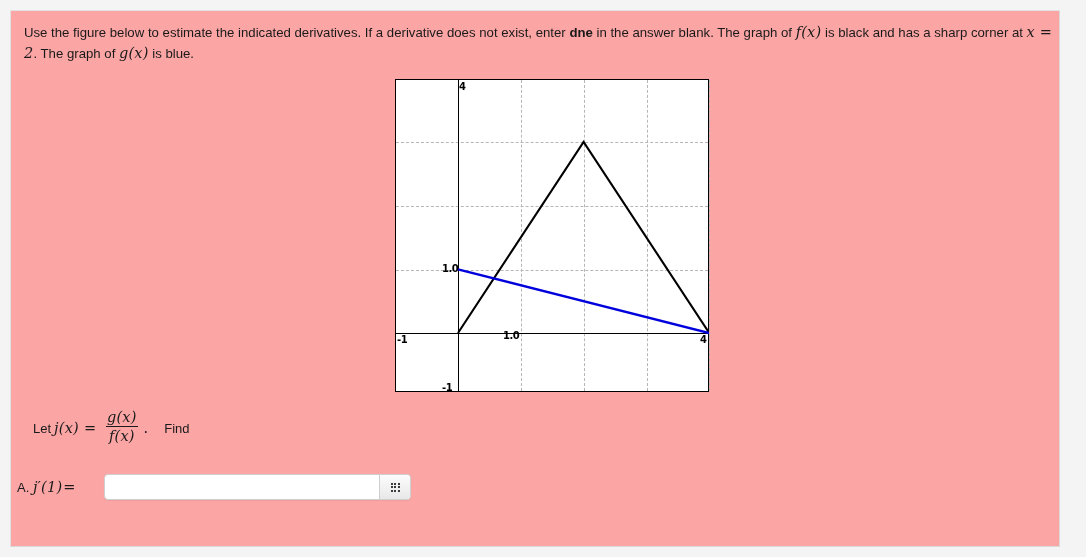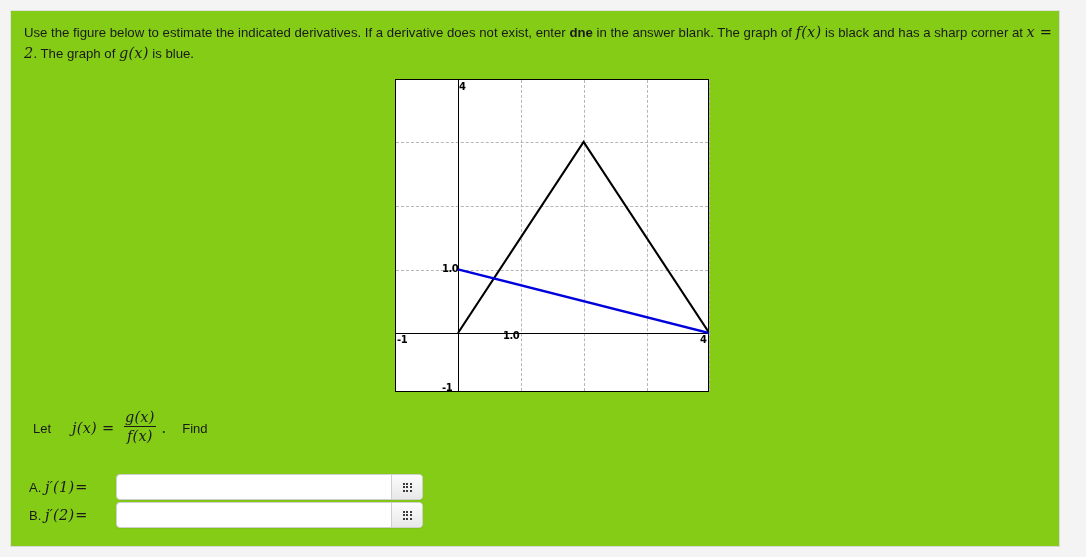--- a/index.html
+++ b/index.html
@@ -16,21 +16,21 @@
     width: 1086px;
     height: 557px;
     background: #f4f4f4;
   }
   .panel {
     position: absolute;
     left: 10px;
     top: 10px;
     width: 1050px;
     height: 537px;
-    background: #84cc16;
+    background: #fca5a5;
     border: 1px solid #e2e2e2;
     border-right: 1px solid #d9d9d9;
     border-bottom: 1px solid #d9d9d9;
     box-sizing: border-box;
   }
   .prompt {
     position: absolute;
     left: 13px;
     top: 11px;
     width: 1030px;
@@ -138,21 +138,21 @@
   }
   .frac .den {
     padding: 2px 3px 0 3px;
     border-top: 1.1px solid #1a1a1a;
     line-height: 1.05;
   }
 
   
   .answers {
     position: absolute;
-    left: 18px;
+    left: 6px;
     top: 462px;
   }
   .answer-row {
     display: flex;
     align-items: center;
     height: 28px;
     margin-bottom: 0px;
   }
   .answer-label {
     width: 87px;
@@ -239,21 +239,21 @@
       <div class="axlabel" style="left:47px; top:184px;">1.0</div>
       <div class="axlabel" style="left:47px; top:303px;">-1</div>
 
       <svg class="curve-svg" viewBox="0 0 314 313">
         <polyline id="curve-f" fill="none" stroke="#000000" stroke-width="2.1" stroke-linejoin="miter" stroke-linecap="butt" points="63.00,254.00 188.60,62.90 314.20,254.00"></polyline>
         <polyline id="curve-g" fill="none" stroke="#0000dd" stroke-width="2.4" stroke-linejoin="round" stroke-linecap="butt" points="63.00,190.30 314.20,254.00"></polyline>
       </svg>
     </div>
 
     <div class="letline">
-      <span style="margin-right:21px;">Let</span>
+      <span style="margin-right:3px;">Let</span>
       <span class="mi">j(x)</span>
       <span class="mop" style="margin:0 4px;">=</span>
       <span class="frac">
         <span class="num mi">g(x)</span>
         <span class="den mi">f(x)</span>
       </span>
       <span class="mop">.</span>
       <span style="margin-left:15px;">Find</span>
     </div>
 
@@ -272,36 +272,17 @@
                 <i></i>
                 <i></i>
                 <i></i>
                 <i></i>
                 <i></i>
             </span>
           </button>
         </span>
       </div>
 
-      <div class="answer-row">
-        <span class="answer-label"><span class="lt">B.</span> <span class="mi">j′(2)</span><span class="mop">=</span></span>
-        <span class="inputgroup">
-          <input class="answer-input" type="text" value="" style="">
-          <button class="keypad-btn">
-            <span class="keypad-icon">
-              <i></i>
-                <i></i>
-                <i></i>
-                <i></i>
-                <i></i>
-                <i></i>
-                <i></i>
-                <i></i>
-                <i></i>
-            </span>
-          </button>
-        </span>
-      </div>
 
 
     </div>
   </div>
 </div>
 
 </body></html>

